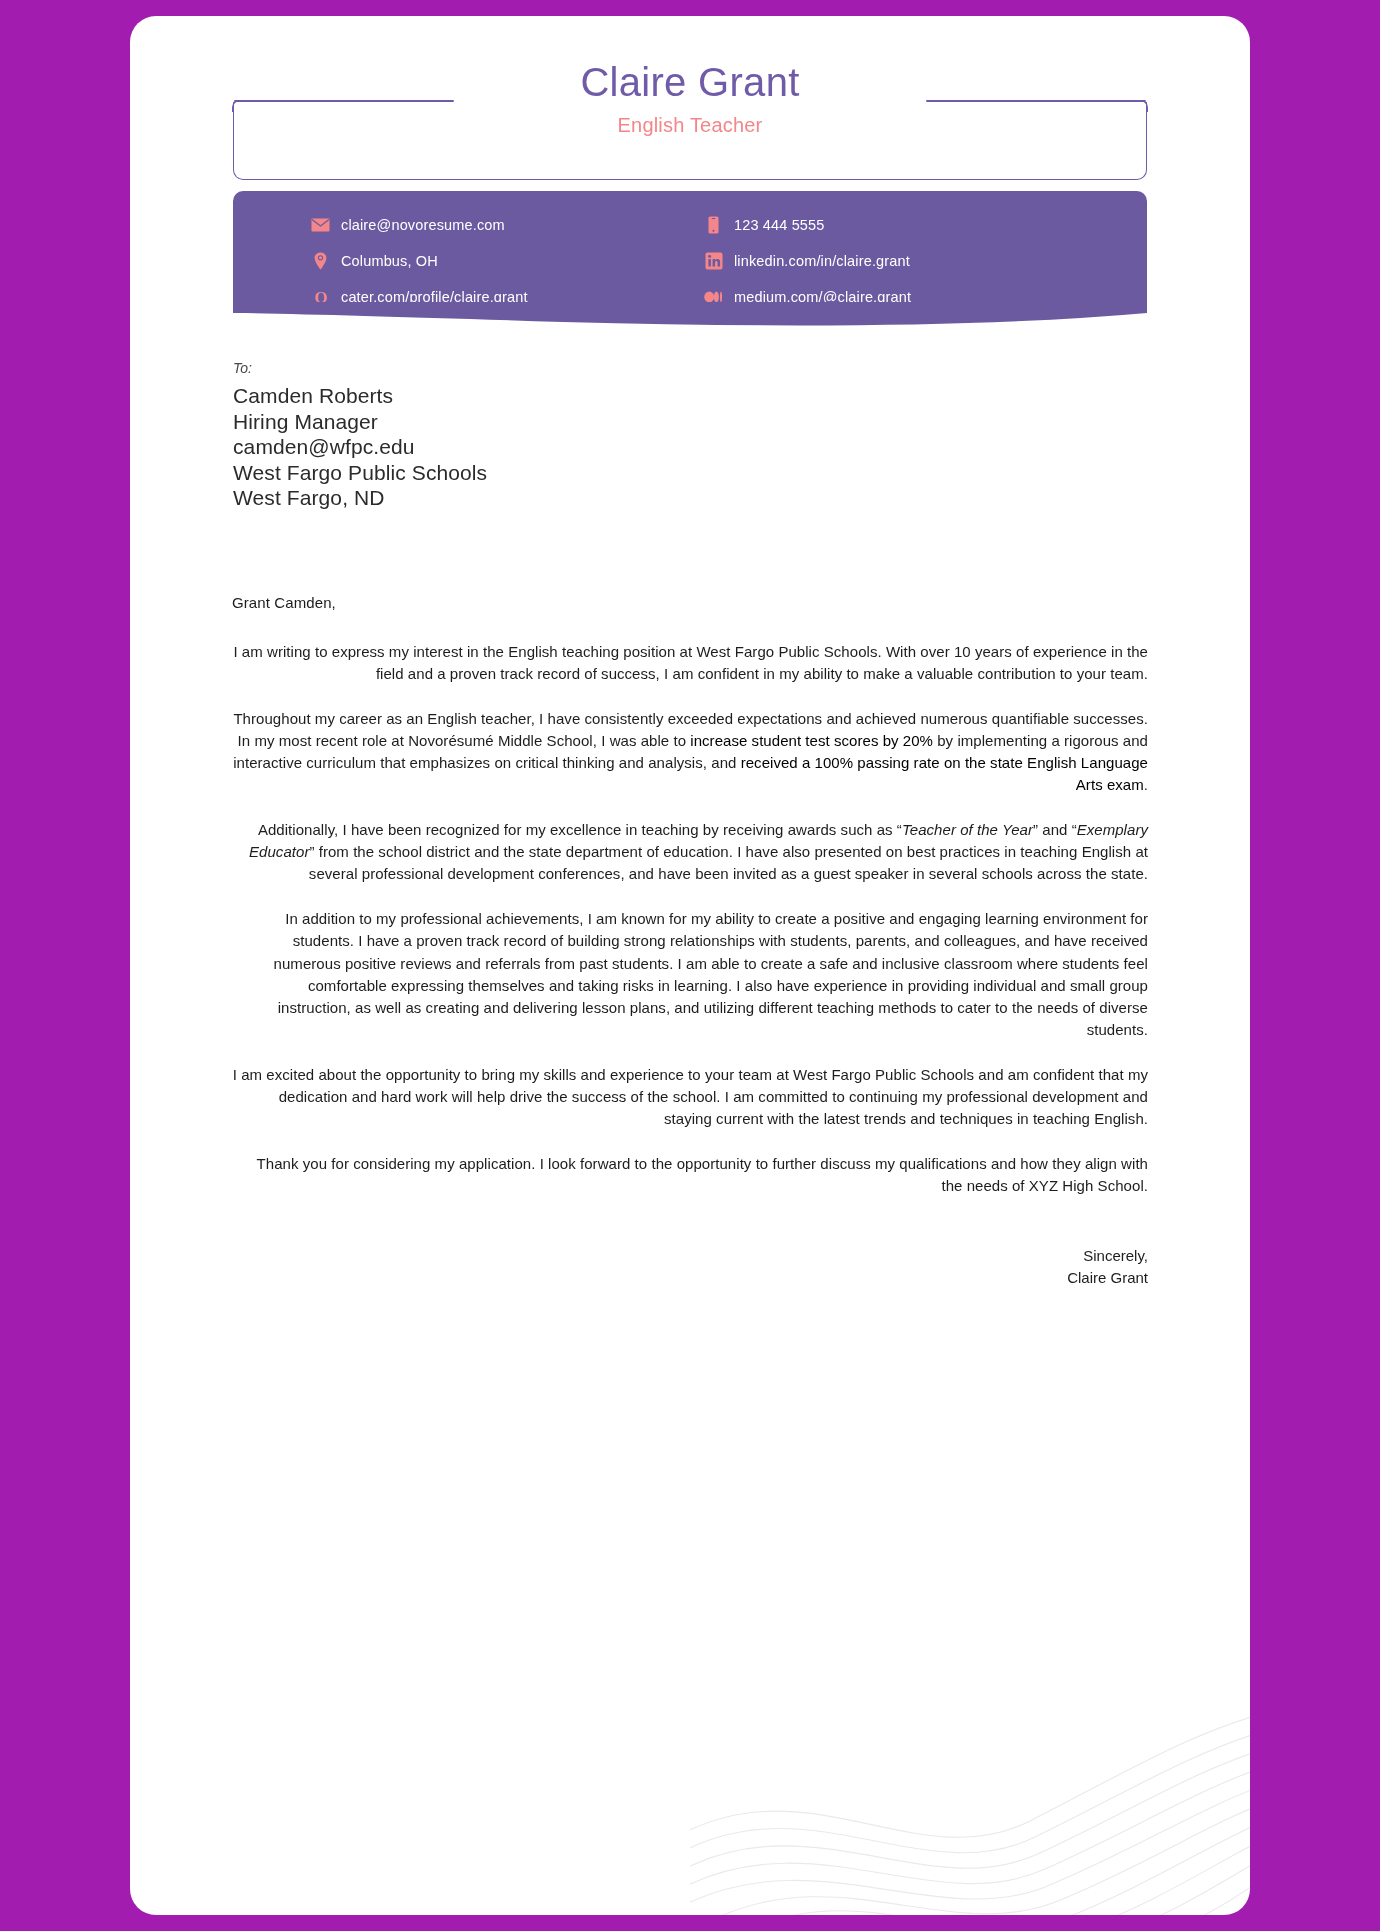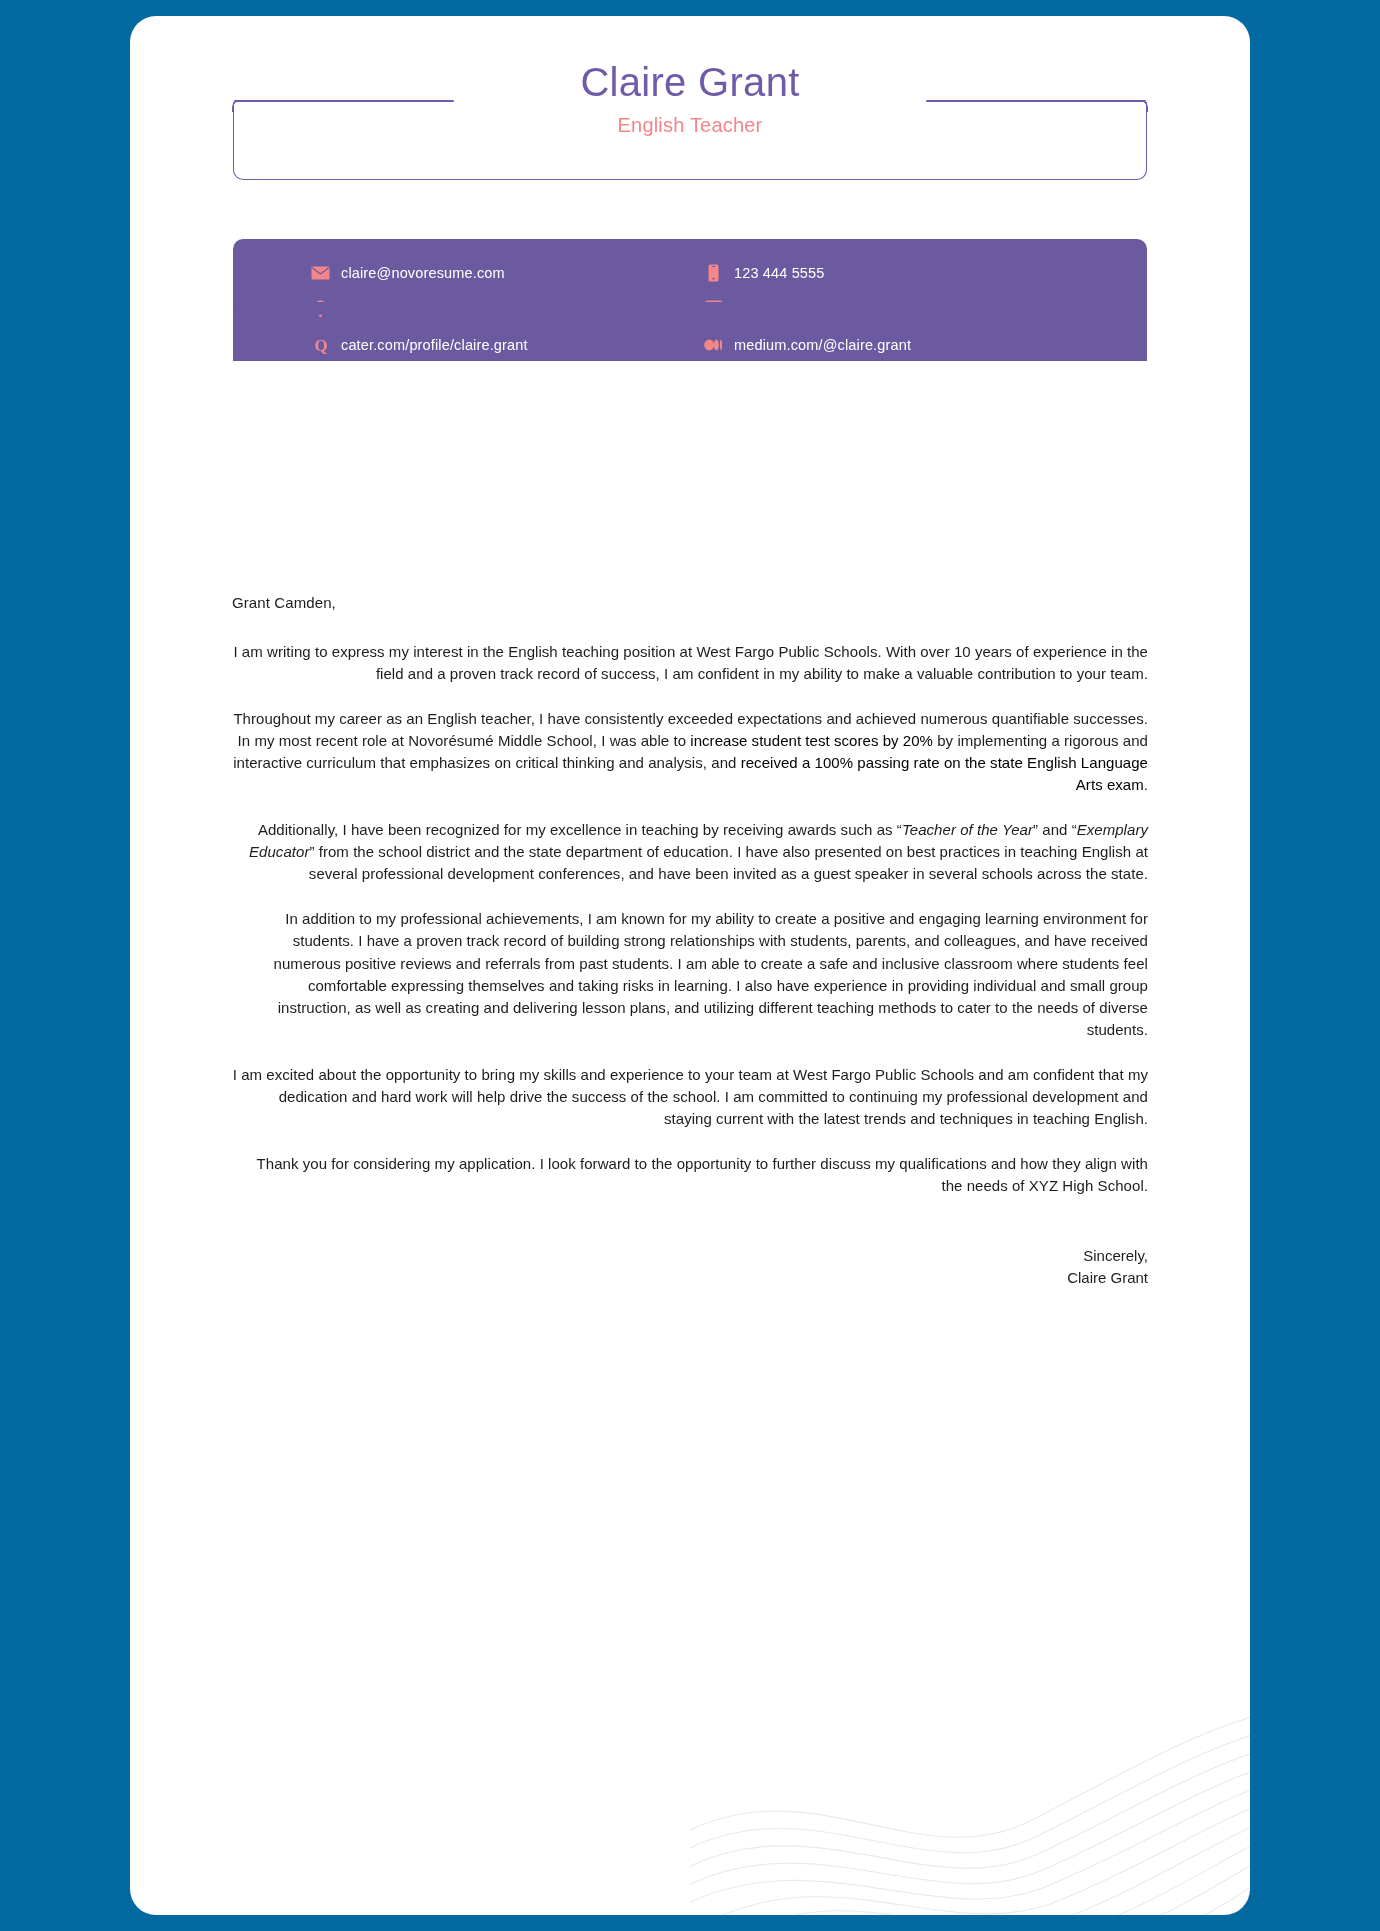--- a/index.html
+++ b/index.html
@@ -14,21 +14,21 @@
     font-family: "Liberation Sans", sans-serif;
     display: flex;
     align-items: flex-start;
     justify-content: center;
   }
 
   .page-frame {
     position: relative;
     width: 1380px;
     height: 1931px;
-    background: #0369a1;
+    background: #a21caf;
     padding: 16px 130px 16px 130px;
   }
 
   .page {
     position: relative;
     width: 1120px;
     height: 1899px;
     background: #ffffff;
     border-radius: 26px;
     overflow: hidden;
@@ -100,21 +100,20 @@
   
   .contact-band {
     position: absolute;
     left: 103px;
     top: 175px;
     width: 914px;
     height: 122px;
     background: #6b5aa0;
     border-radius: 10px 10px 0 0;
     z-index: 3;
-    margin-top: 48px;
   }
   .contact-curve {
     position: absolute;
     left: 103px;
     top: 286px;
     width: 914px;
     height: 30px;
     overflow: hidden;
     z-index: 3;
   }
@@ -295,20 +294,30 @@
             <span class="ci-text">medium.com/@claire.grant</span>
           </div>
         </div>
     </div>
     <div class="contact-curve">
       <svg width="914" height="30" viewBox="0 0 914 30" preserveAspectRatio="none" aria-hidden="true">
         <path d="M0 0 L914 0 L914 11 Q700 30 330 20 Q120 13 12 11 Q0 11 0 0 Z" fill="#6b5aa0"></path>
       </svg>
     </div>
 
+    <div class="recipient">
+      <div class="recip-to">To:</div>
+      <div id="recipient-lines">
+          <div class="recip-line">Camden Roberts</div>
+          <div class="recip-line">Hiring Manager</div>
+          <div class="recip-line">camden@wfpc.edu</div>
+          <div class="recip-line">West Fargo Public Schools</div>
+          <div class="recip-line">West Fargo, ND</div>
+        </div>
+    </div>
 
     <div class="letter-body">
       <div class="salutation">Grant Camden,</div>
       <div id="paragraphs">
           <p class="para"><span>I am writing to express my interest in the English teaching position at West Fargo Public Schools. With over 10 years of experience in the field and a proven track record of success, I am confident in my ability to make a valuable contribution to your team.</span></p>
           <p class="para"><span>Throughout my career as an English teacher, I have consistently exceeded expectations and achieved numerous quantifiable successes. In my most recent role at Novorésumé Middle School, I was able to </span><b>increase student test scores by 20%</b><span> by implementing a rigorous and interactive curriculum that emphasizes on critical thinking and analysis, and </span><b>received a 100% passing rate on the state English Language Arts exam</b><span>.</span></p>
           <p class="para"><span>Additionally, I have been recognized for my excellence in teaching by receiving awards such as “</span><i>Teacher of the Year</i><span>” and “</span><i>Exemplary Educator</i><span>” from the school district and the state department of education. I have also presented on best practices in teaching English at several professional development conferences, and have been invited as a guest speaker in several schools across the state.</span></p>
           <p class="para"><span>In addition to my professional achievements, I am known for my ability to create a positive and engaging learning environment for students. I have a proven track record of building strong relationships with students, parents, and colleagues, and have received numerous positive reviews and referrals from past students. I am able to create a safe and inclusive classroom where students feel comfortable expressing themselves and taking risks in learning. I also have experience in providing individual and small group instruction, as well as creating and delivering lesson plans, and utilizing different teaching methods to cater to the needs of diverse students.</span></p>
           <p class="para"><span>I am excited about the opportunity to bring my skills and experience to your team at West Fargo Public Schools and am confident that my dedication and hard work will help drive the success of the school. I am committed to continuing my professional development and staying current with the latest trends and techniques in teaching English.</span></p>
           <p class="para"><span>Thank you for considering my application. I look forward to the opportunity to further discuss my qualifications and how they align with the needs of XYZ High School.</span></p>

